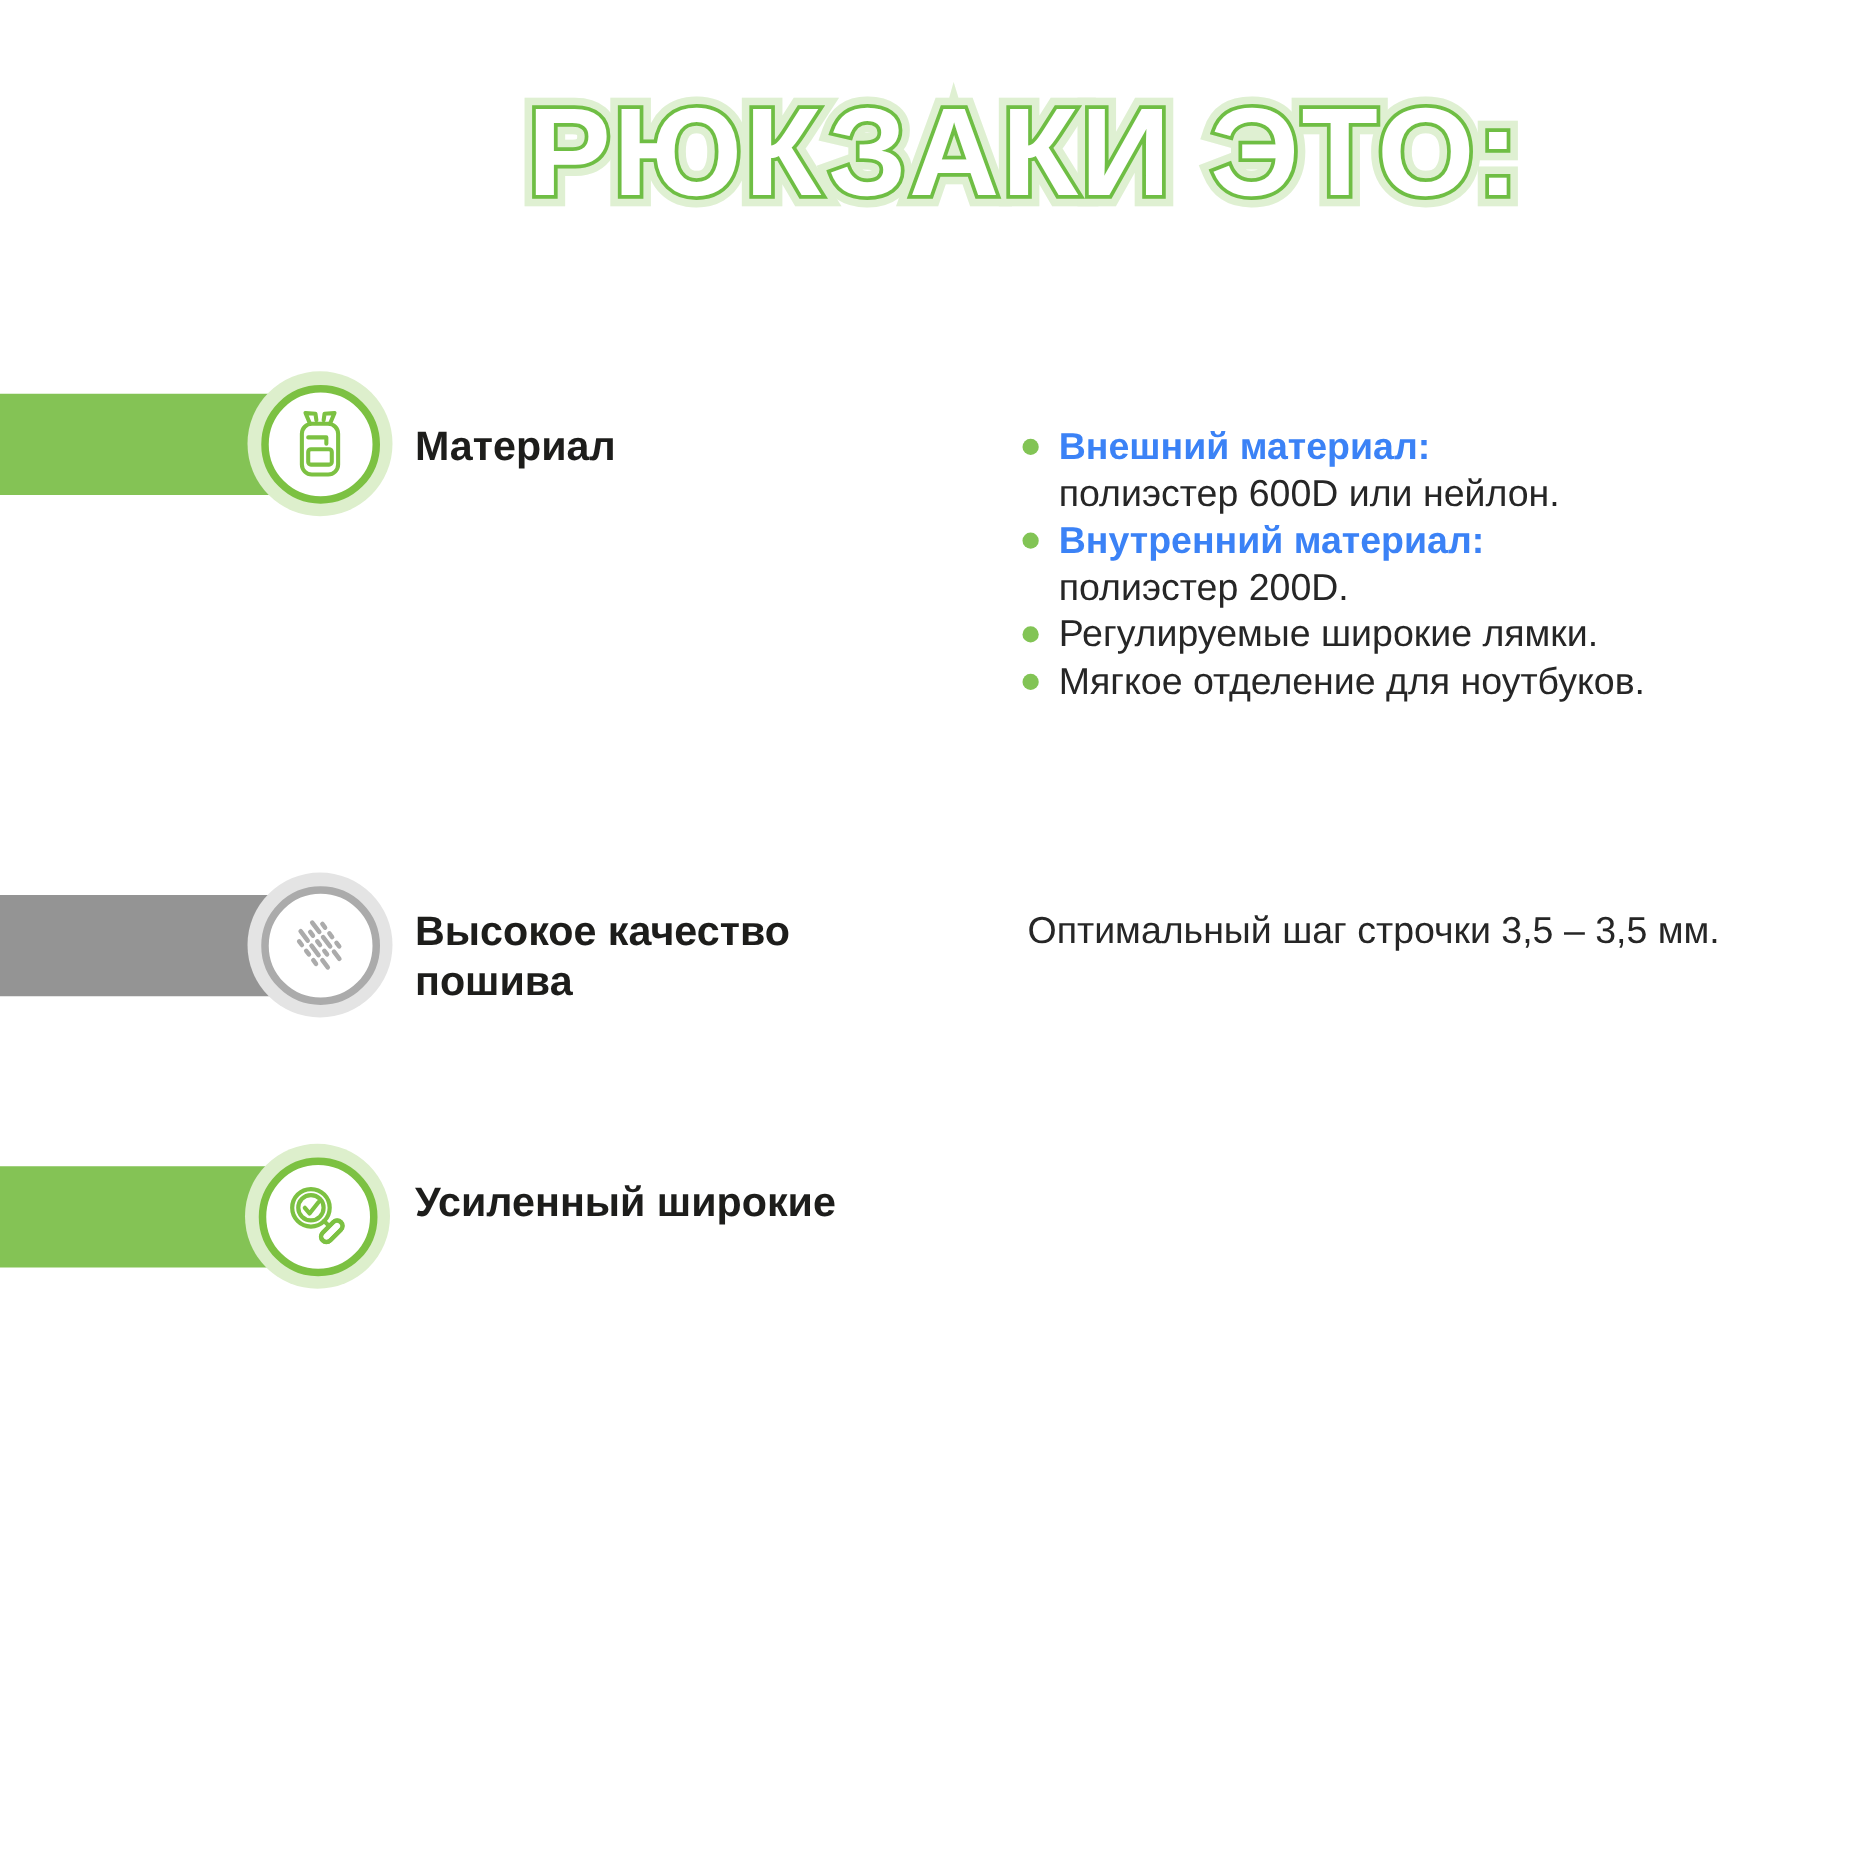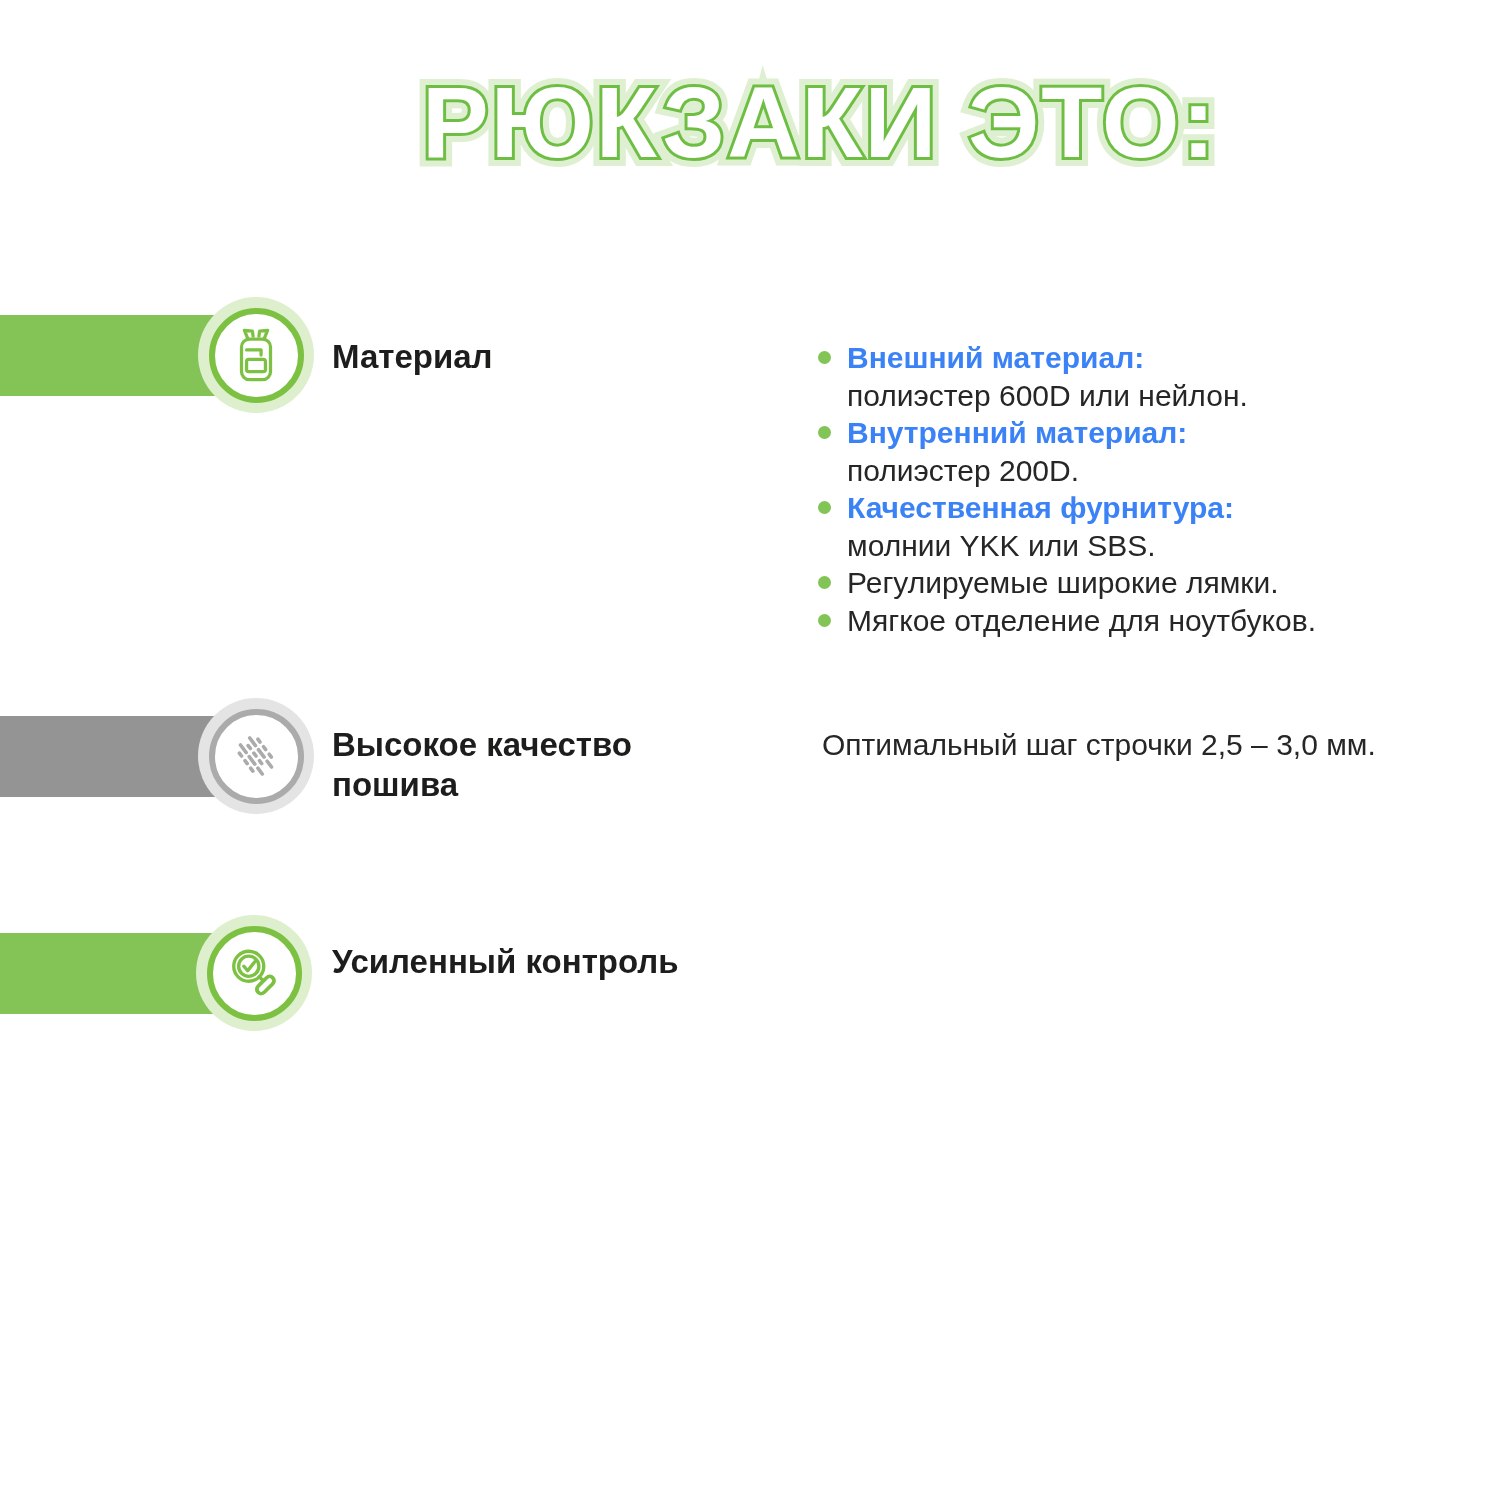--- a/index.html
+++ b/index.html
@@ -107,27 +107,20 @@
     <li>
       <span class="dot"></span>
       <div class="bullet-body">
         <span class="lead">Внутренний материал:</span>
         <span class="rest">полиэстер 200D.</span>
       </div>
     </li>
     <li>
       <span class="dot"></span>
       <div class="bullet-body">
-        <span class="lead">Качественная фурнитура:</span>
-        <span class="rest">молнии YKK или SBS.</span>
-      </div>
-    </li>
-    <li>
-      <span class="dot"></span>
-      <div class="bullet-body">
 
         <span class="rest">Регулируемые широкие лямки.</span>
       </div>
     </li>
     <li>
       <span class="dot"></span>
       <div class="bullet-body">
 
         <span class="rest">Мягкое отделение для ноутбуков.</span>
       </div>
@@ -143,32 +136,32 @@
         <line x1="29.2" y1="25.6" x2="50.8" y2="54.4" stroke-dasharray="5 8"></line>
         <line x1="31.4" y1="15.2" x2="61.4" y2="55.2" stroke-dasharray="13 7"></line>
         <line x1="42.6" y1="16.8" x2="63" y2="44" stroke-dasharray="5 8"></line>
       </svg>
     </div>
   </div>
   <div class="sec-heading" id="heading-sewing">
     <div>Высокое качество</div>
     <div>пошива</div>
   </div>
-  <div class="stitch-note">Оптимальный шаг строчки 2,5 – 3,0 мм.</div>
+  <div class="stitch-note">Оптимальный шаг строчки 3,5 – 3,5 мм.</div>
 
   <div class="bar green" id="bar-quality"></div>
   <div class="badge green-halo" id="badge-quality">
     <div class="badge-ring green-ring">
       <svg width="60" height="60" viewBox="0 0 80 80" fill="none" stroke="#7cc142" stroke-width="4.5" stroke-linecap="round" stroke-linejoin="round">
         <circle cx="33" cy="31" r="20"></circle>
         <circle cx="33" cy="31" r="13.5"></circle>
         <path d="M26.5 31 L31.5 37 L41 25"></path>
         <rect x="49.5" y="42" width="11.5" height="28" rx="5.75" transform="rotate(-45 55.25 56) rotate(90 55.25 56)"></rect>
         <path d="M47 45 L52 50"></path>
         <rect x="49.5" y="42.5" width="11.5" height="27" rx="5.75" transform="rotate(45 55.25 56)"></rect>
       </svg>
     </div>
   </div>
   <div class="sec-heading" id="heading-quality">
-    <div>Усиленный контроль</div>
+    <div>Усиленный широкие</div>
   </div>
 
 </div>
 
 </body></html>

